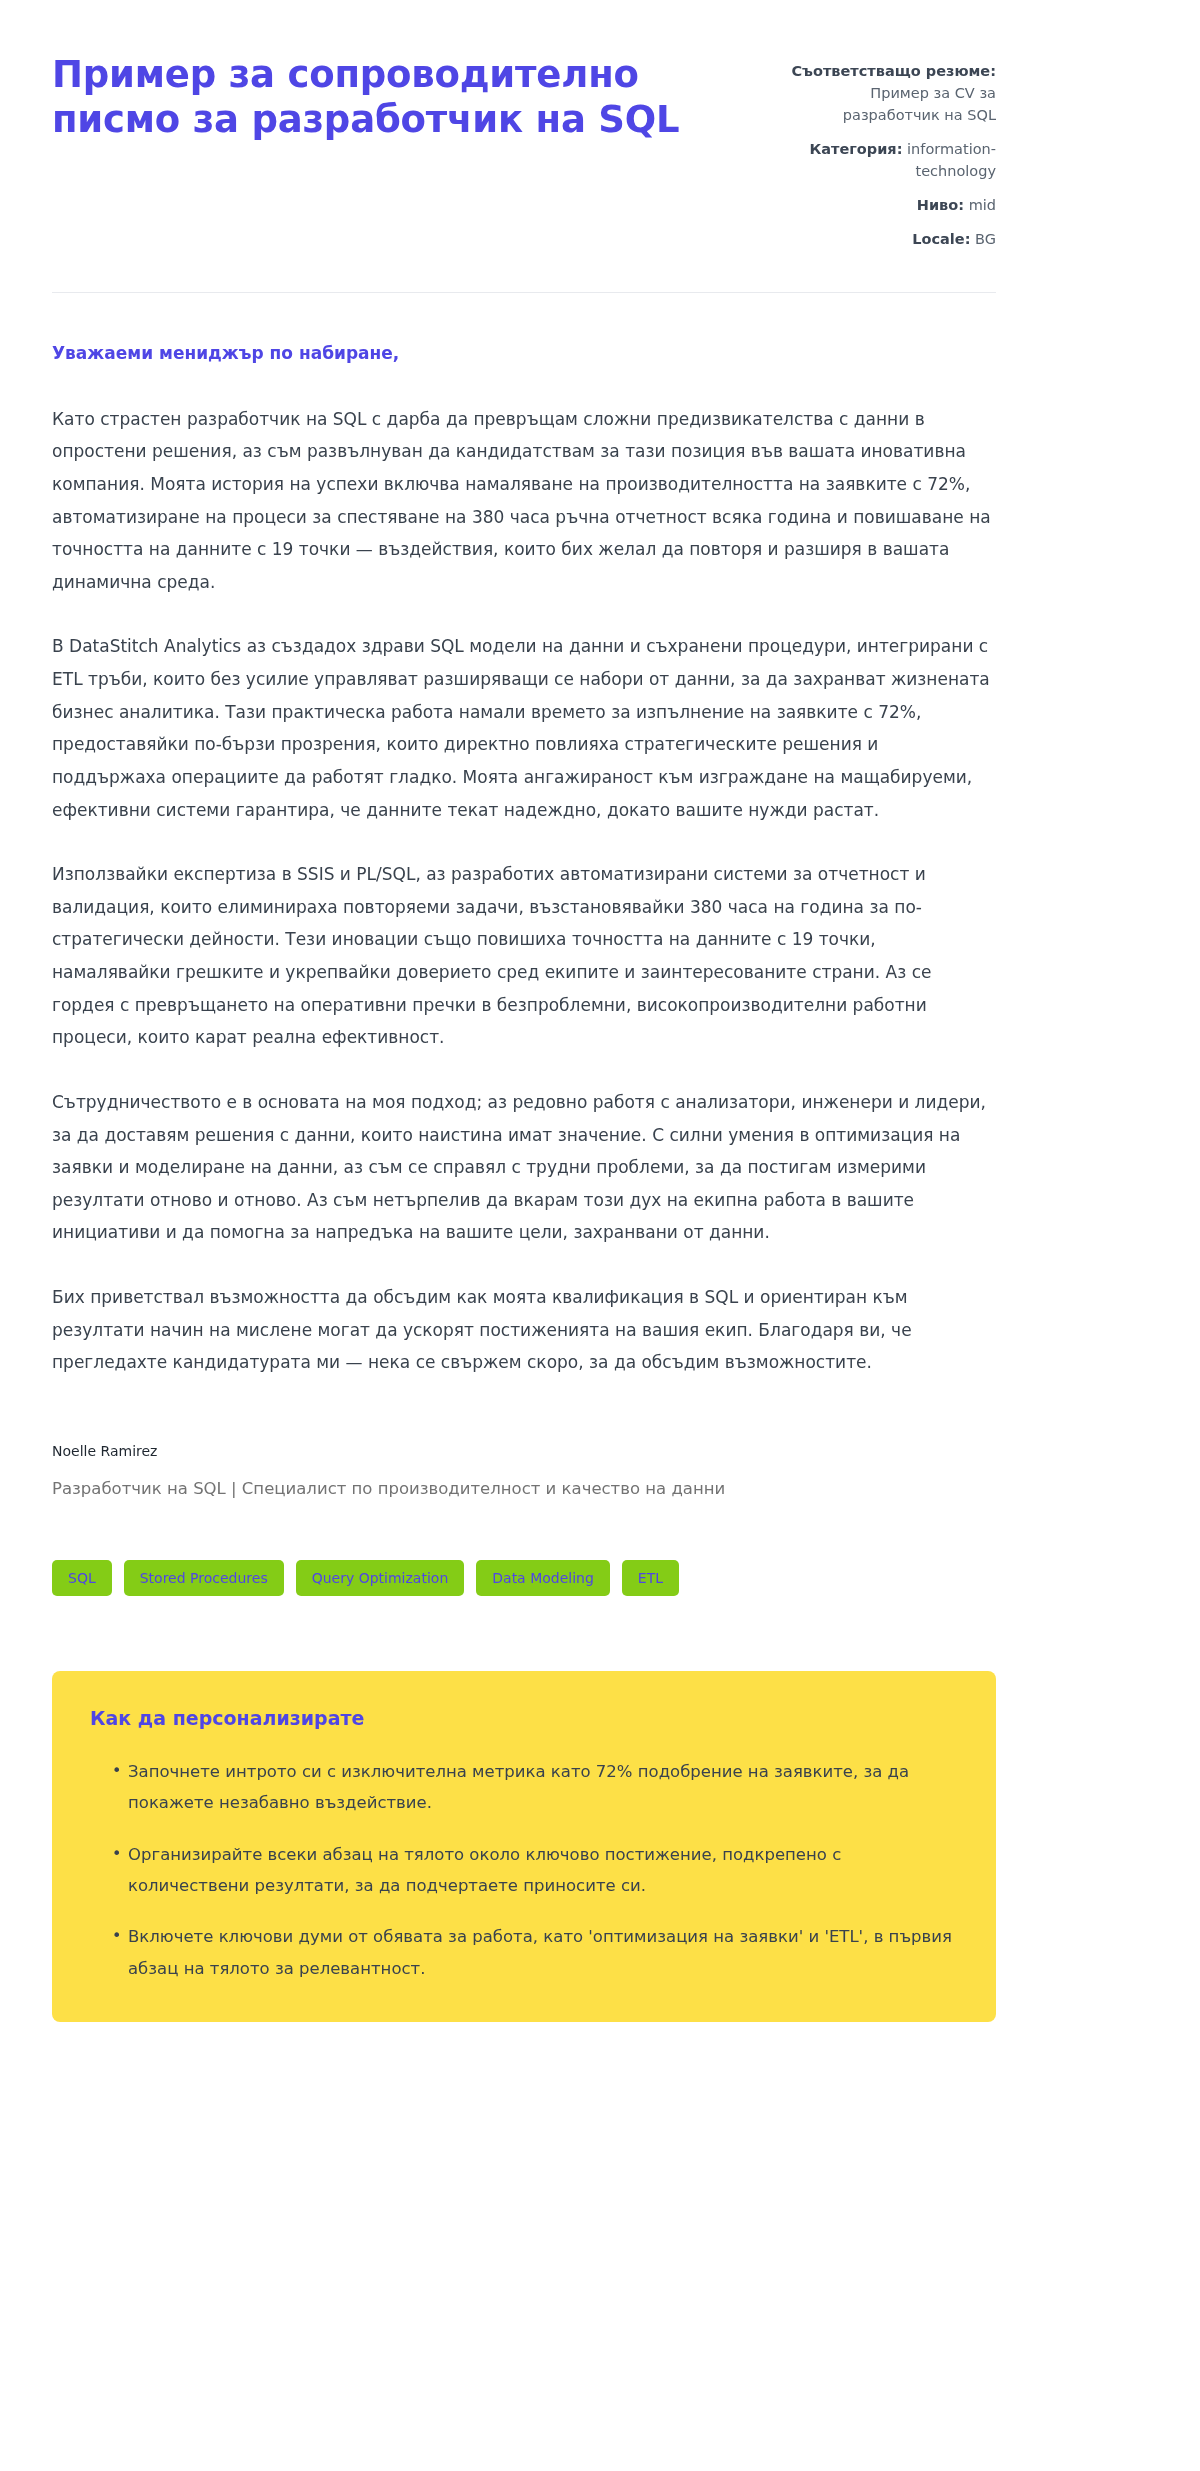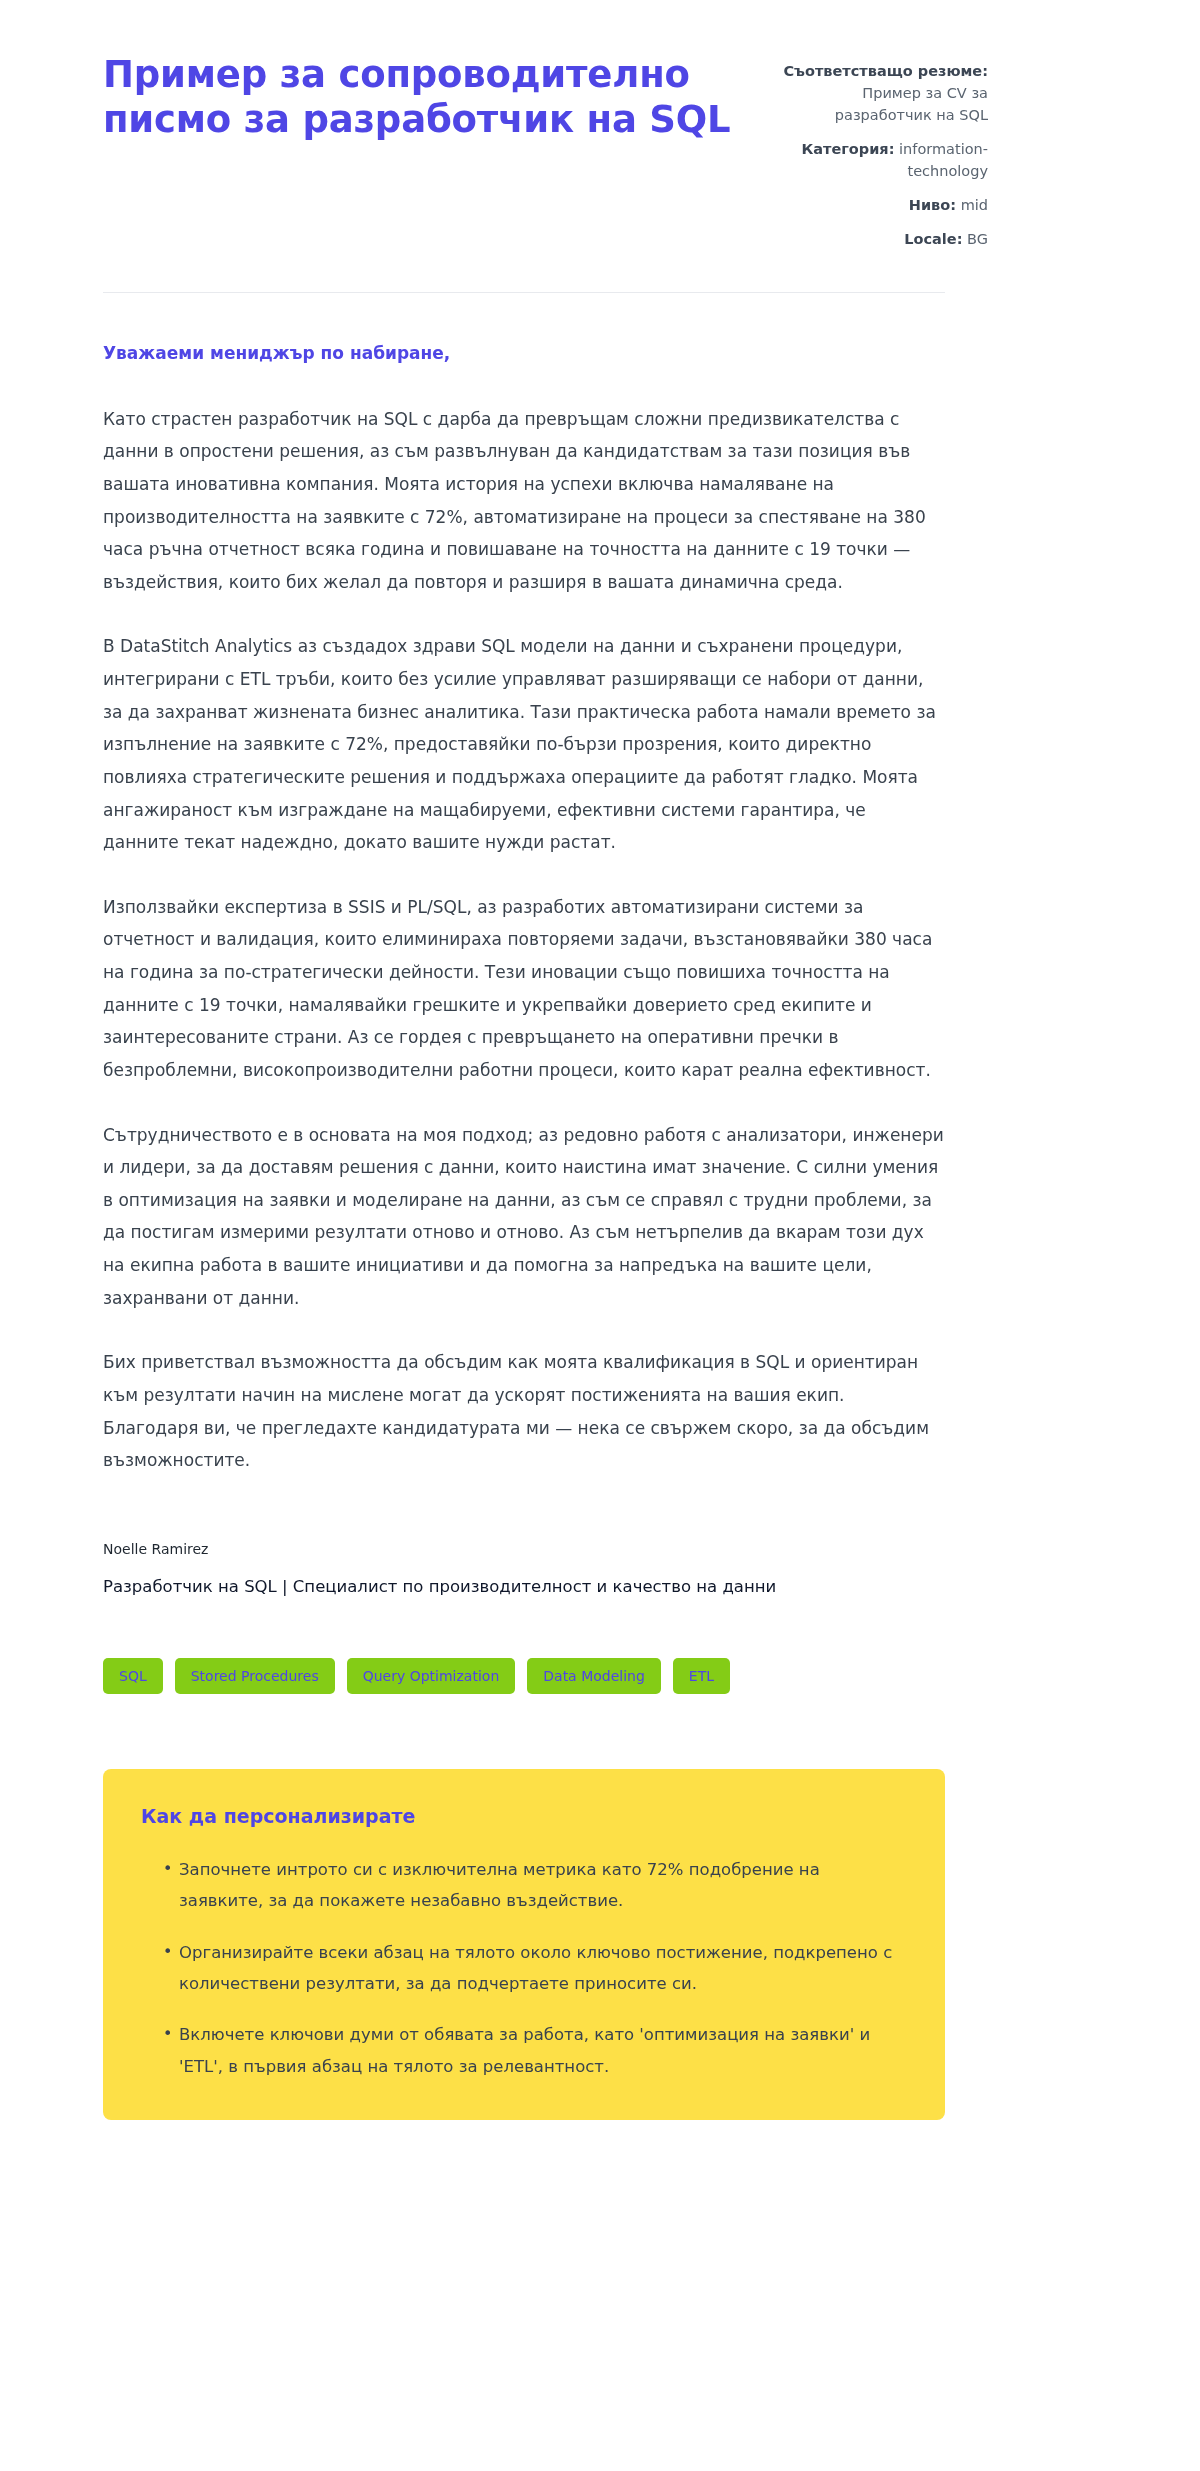--- a/index.html
+++ b/index.html
@@ -11,21 +11,21 @@
   body {
     width: 1200px;
     min-height: 2471px;
     font-family: "DejaVu Sans", "Liberation Sans", sans-serif;
     color: #2f3a46;
     -webkit-font-smoothing: antialiased;
   }
   .page {
     width: 1048px;
     box-sizing: border-box;
-    padding: 0 103px;
+    padding: 0 52px;
   }
 
   
   .header {
     display: flex;
     align-items: flex-start;
     justify-content: space-between;
     padding-top: 52px;
     gap: 40px;
   }
@@ -102,21 +102,21 @@
   }
   .sign-name {
     font-size: 14px;
     font-weight: normal;
     color: #1f2730;
     margin: 0 0 14px 0;
     line-height: 1.5;
   }
   .sign-role {
     font-size: 16.5px;
-    color: #0f172a;
+    color: #737373;
     margin: 0;
     line-height: 1.6;
   }
 
   
   .tags {
     display: flex;
     flex-wrap: wrap;
     gap: 12px;
     margin-top: 58px;

